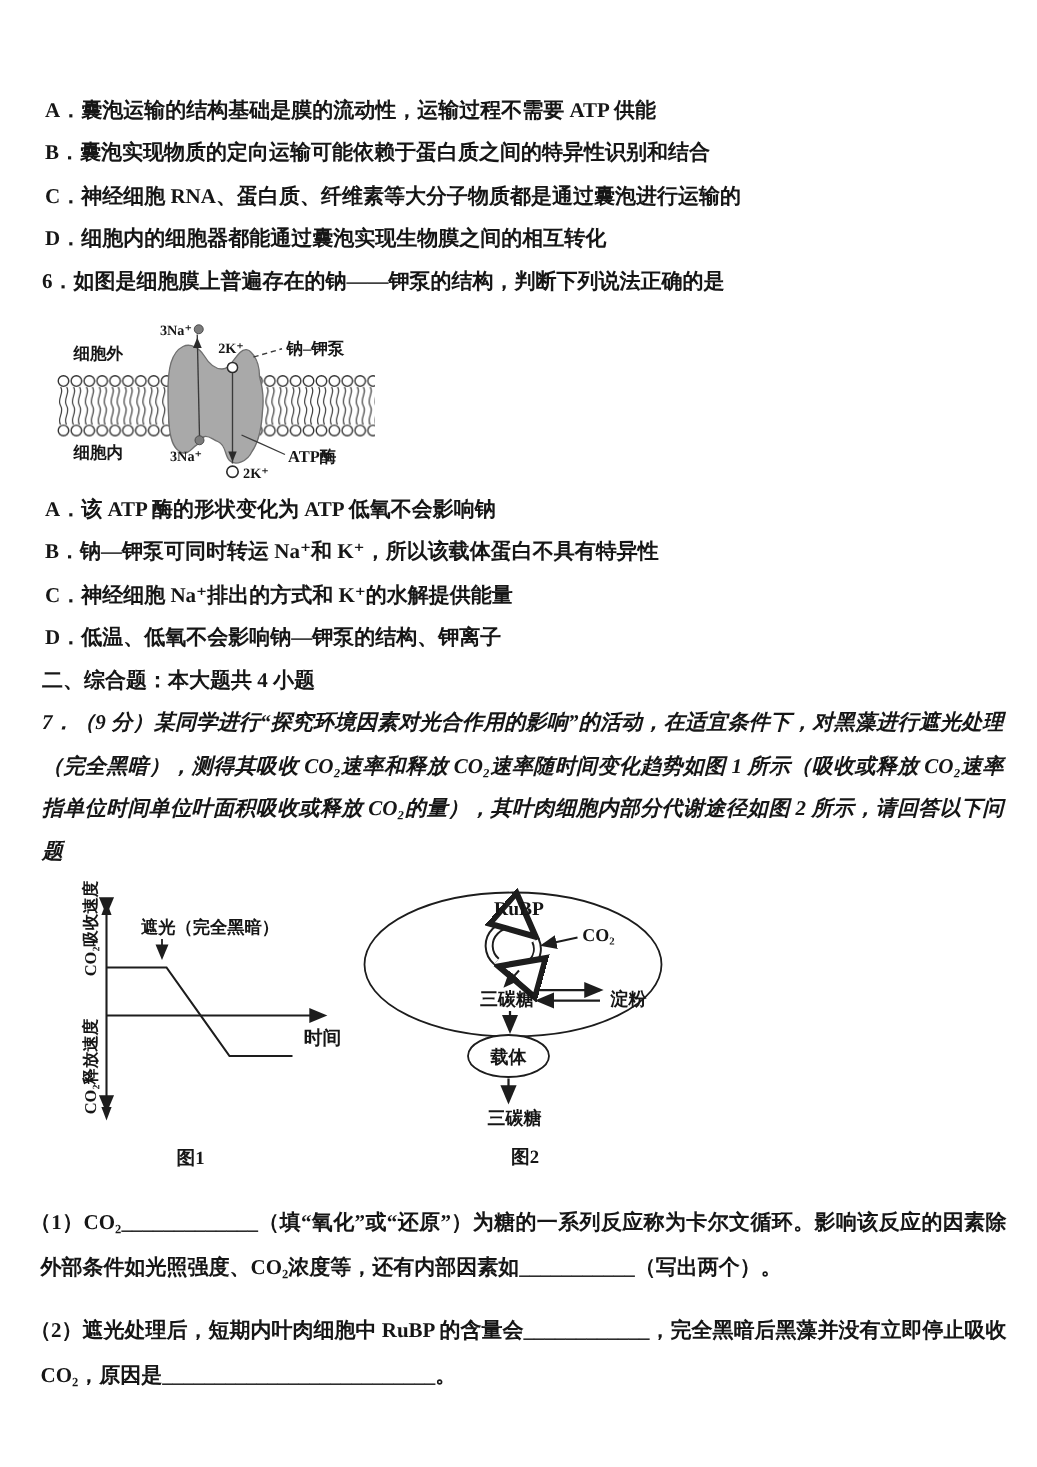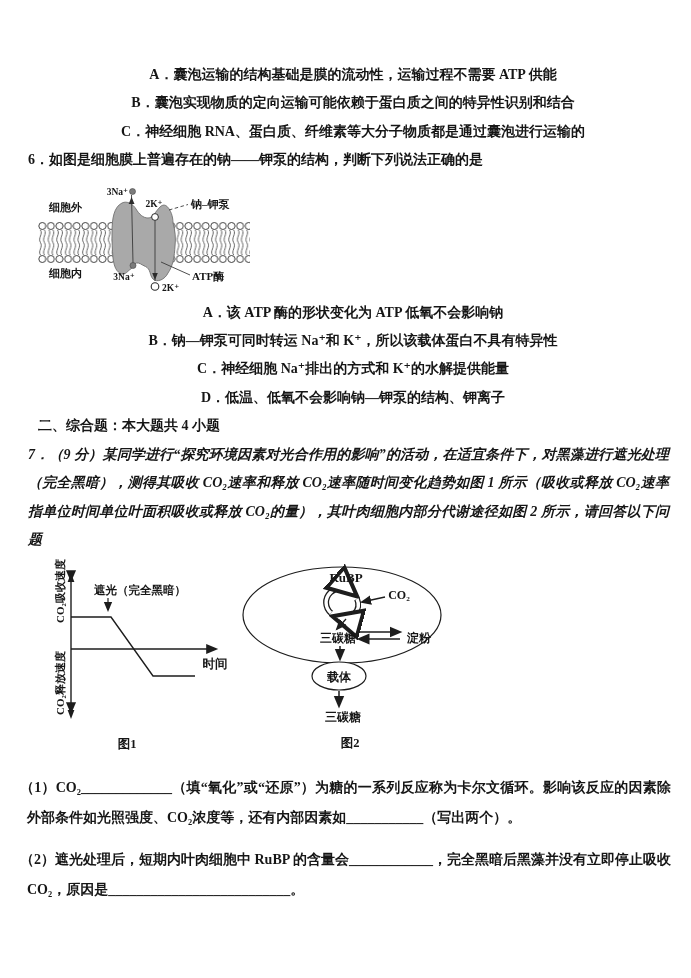--- a/index.html
+++ b/index.html
@@ -9,23 +9,23 @@
     margin:0 auto;
     background:#ffffff;
     overflow:hidden;
     font-family:"Liberation Serif","DejaVu Serif",serif;
     font-weight:bold;
     color:#161616;
     font-size:14px;
   }
   .content{padding-top:61px;}
   .line{line-height:28.4px;white-space:nowrap;}
-  .opt{margin-left:15px;text-align:center;}
+  .opt{margin-left:30px;}
   .stem{margin-left:28px;}
-  .sec{margin-left:38px;}
+  .sec{margin-left:28px;}
   .para{
     margin:0 22px 0 28px;
     line-height:28.6px;
     text-align:justify;
     font-style:italic;
   }
   .sub{
     margin:12px 20px 0 27px;
     text-indent:-7px;
     line-height:30px;
@@ -39,20 +39,21 @@
 </style>
 </head>
 <body>
 
 <div class="page">
   <div class="content">
 
     <div class="line opt">A．囊泡运输的结构基础是膜的流动性，运输过程不需要 ATP 供能</div>
     <div class="line opt">B．囊泡实现物质的定向运输可能依赖于蛋白质之间的特异性识别和结合</div>
     <div class="line opt">C．神经细胞 RNA、蛋白质、纤维素等大分子物质都是通过囊泡进行运输的</div>
+    <div class="line opt">D．细胞内的细胞器都能通过囊泡实现生物膜之间的相互转化</div>
 
     <div class="line stem">6．如图是细胞膜上普遍存在的钠——钾泵的结构，判断下列说法正确的是</div>
 
     <svg class="memfig" width="232" height="125" viewBox="0 0 232 125">
       <defs>
         <pattern id="mem" x="8" y="44" width="8.6" height="41" patternUnits="userSpaceOnUse">
           <circle cx="4.3" cy="4" r="3.5" fill="#ffffff" stroke="#2d2d2d" stroke-width="0.9"></circle>
           <circle cx="4.3" cy="37" r="3.5" fill="#ffffff" stroke="#2d2d2d" stroke-width="0.9"></circle>
           <path d="M2.4,8 C5.2,12 -0.4,16 2.4,20.5 C5.2,25 -0.4,29 2.4,33" fill="none" stroke="#3a3a3a" stroke-width="0.8"></path>
           <path d="M6.4,8 C9.2,12 3.6,16 6.4,20.5 C9.2,25 3.6,29 6.4,33" fill="none" stroke="#3a3a3a" stroke-width="0.8"></path>

